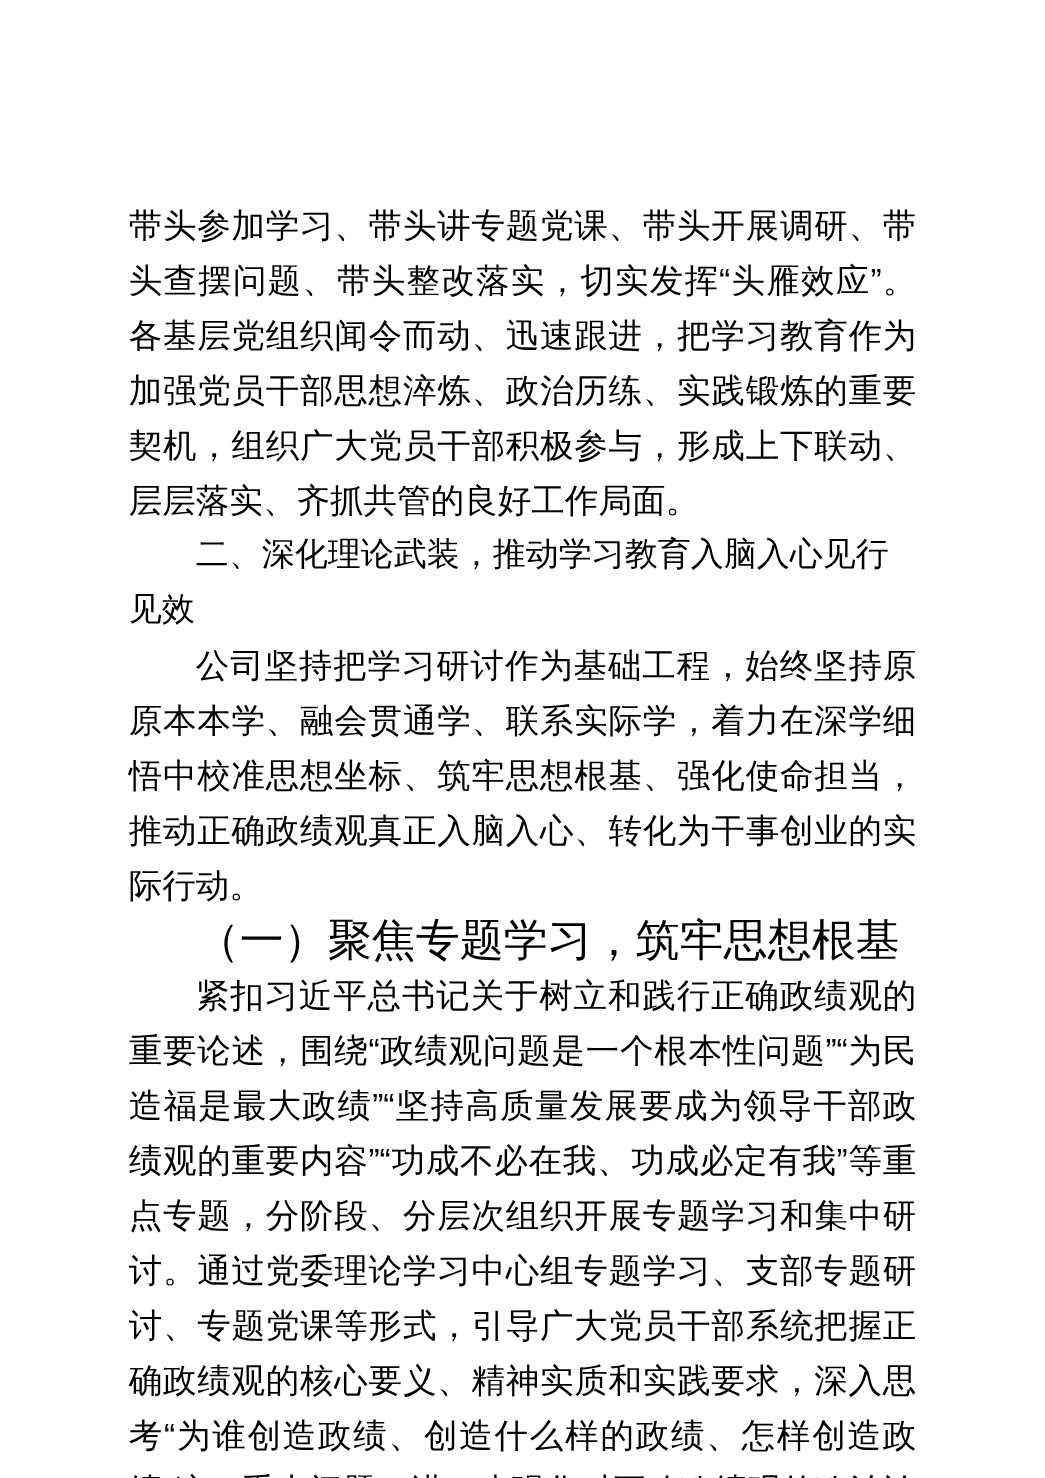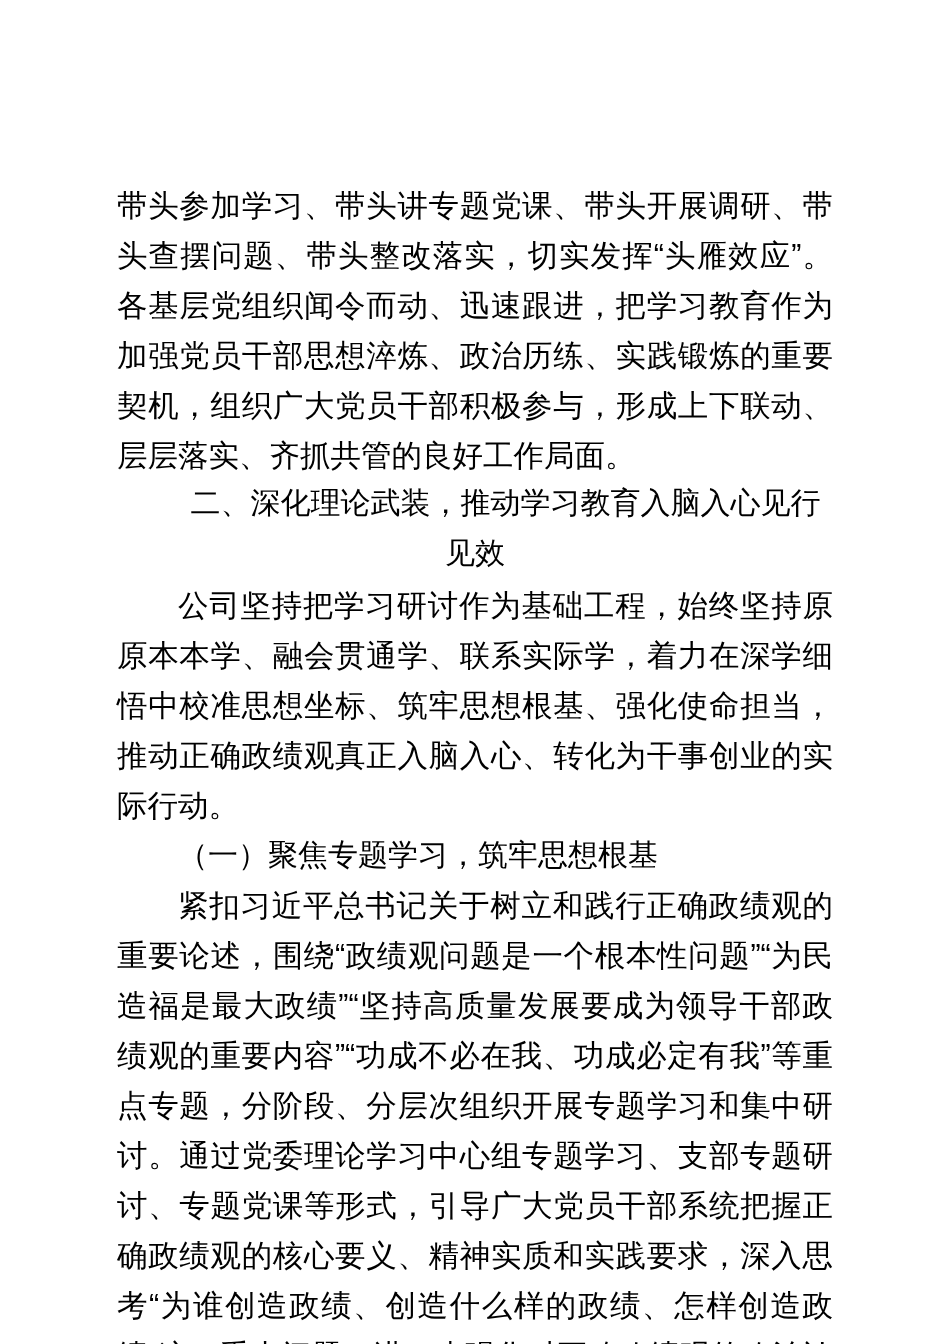--- a/index.html
+++ b/index.html
@@ -31,34 +31,34 @@
     text-justify: inter-ideograph;
     letter-spacing: 0px;
     word-break: break-all;
     white-space: pre-wrap;
   }
   .para.indent {
     text-indent: 61px;
   }
   .heading-2 {
     margin: 0;
-    font-family: Liberation Mono, monospace;
+    font-family: Liberation Sans, sans-serif;
     font-weight: 400;
     font-size: 30px;
     line-height: 50px;
     color: #000000;
     text-indent: 61px;
-    text-align: center;
+    text-align: left;
     white-space: pre-wrap;
   }
   .heading-3 {
     margin: 0;
     font-family: "Liberation Sans", "DejaVu Sans", sans-serif;
     font-weight: 400;
-    font-size: 30px;
+    font-size: 40px;
     line-height: 50px;
     color: #000000;
     text-indent: 61px;
     text-align: left;
     white-space: pre-wrap;
   }
 </style>
 </head>
 <body>
 

